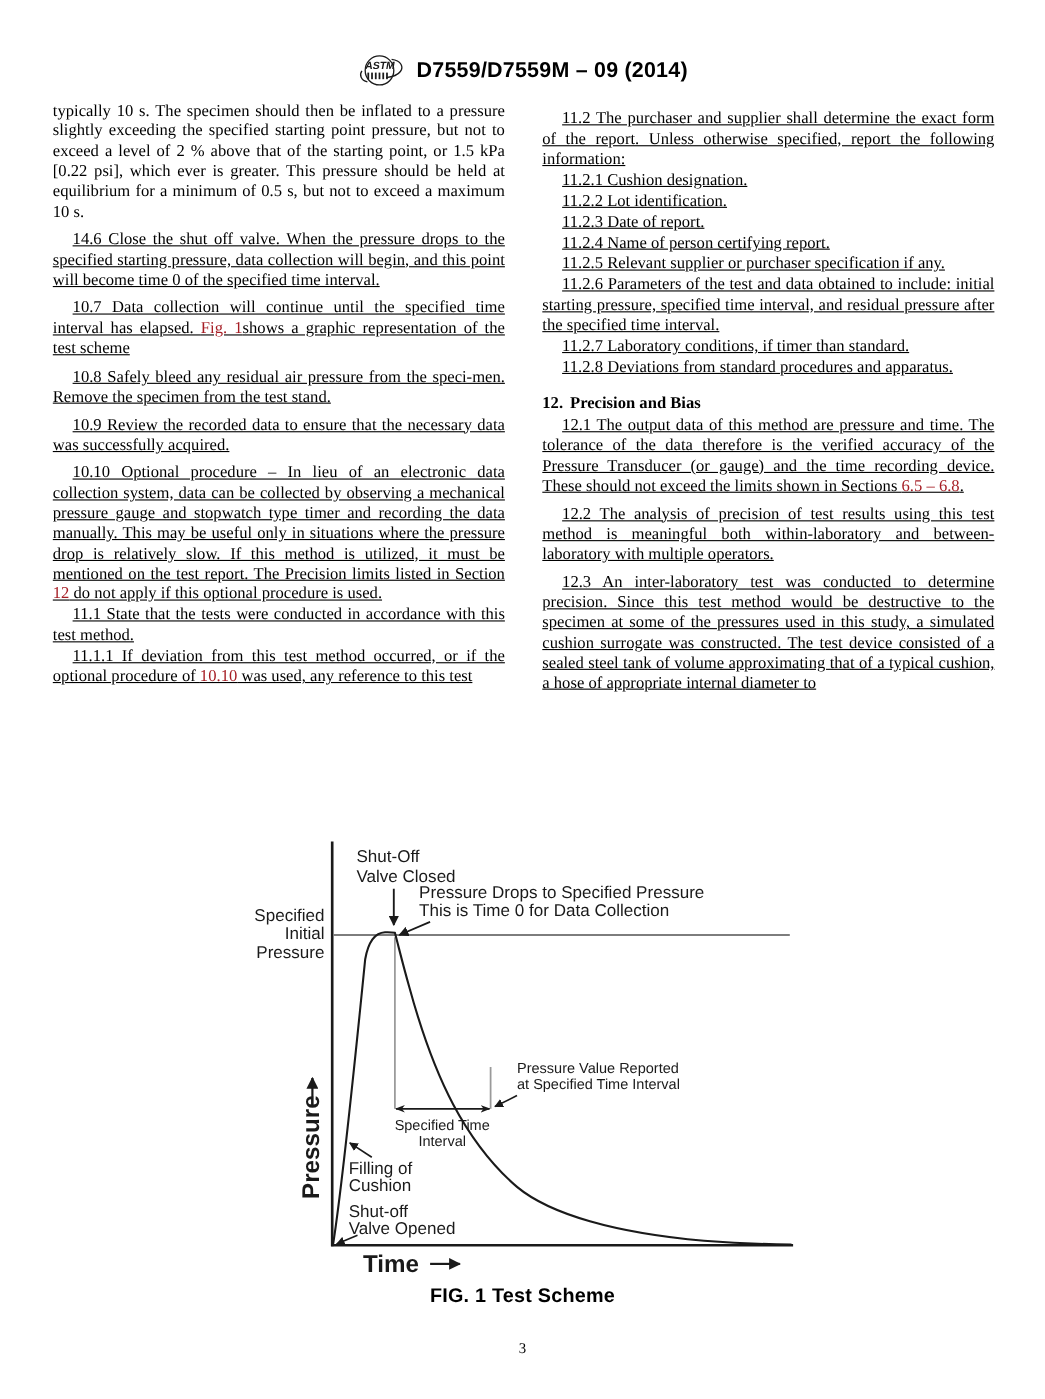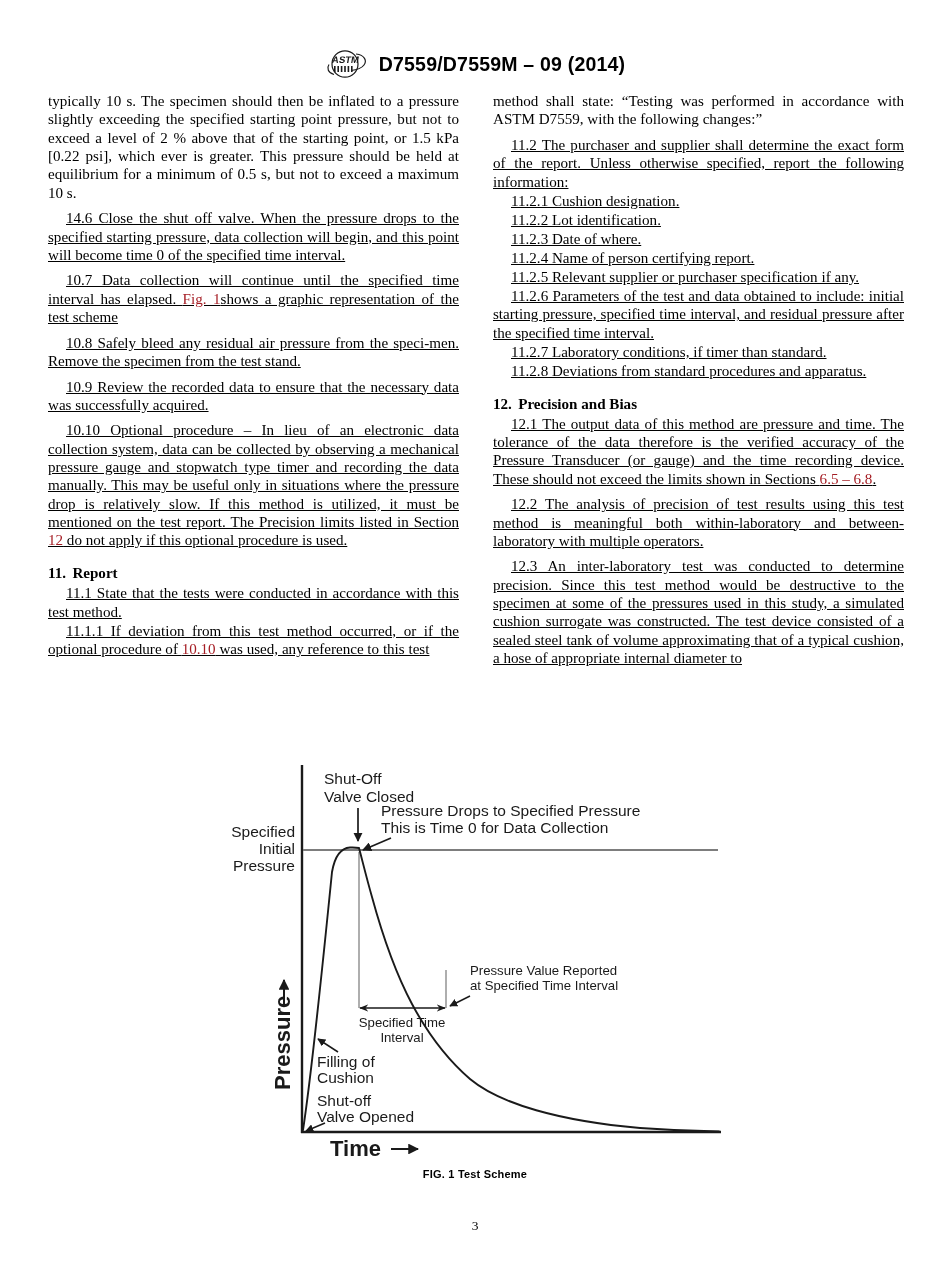--- a/index.html
+++ b/index.html
@@ -96,21 +96,21 @@
   }
   #figure-svg-wrap {
     width: 950px;
     height: 420px;
     text-align: center;
   }
   #figure-caption {
     margin-top: 6px;
     text-align: center;
     font-family: "Liberation Sans", "DejaVu Sans", sans-serif;
-    font-size: 11px;
+    font-size: 18px;
     font-weight: bold;
     letter-spacing: 0.2px;
   }
 
   
   #page-footer {
     position: absolute;
     top: 1218px;
     left: 0;
     width: 950px;
@@ -157,37 +157,35 @@
     <p class="para indent spaced">14.6  Close the shut off valve. When the pressure drops to the specified starting pressure, data collection will begin, and this point will become time 0 of the specified time interval.</p>
 
     <p class="para indent spaced"><span>10.7  Data collection will continue until the specified time interval has elapsed. </span><a class="xref" href="#figure-block" style="text-decoration:none;">Fig. 1</a><span>shows a graphic representation of the test scheme</span></p>
 
     <p class="para indent spaced">10.8  Safely bleed any residual air pressure from the speci-men. Remove the specimen from the test stand.</p>
 
     <p class="para indent spaced">10.9  Review the recorded data to ensure that the necessary data was successfully acquired.</p>
 
     <p class="para indent spaced"><span>10.10   Optional procedure – In lieu of an electronic data collection system, data can be collected by observing a mechanical pressure gauge and stopwatch type timer and recording the data manually. This may be useful only in situations where the pressure drop is relatively slow. If this method is utilized, it must be mentioned on the test report. The Precision limits listed in Section </span><a class="xref" href="#section-12" style="text-decoration:none;">12</a><span> do not apply if this optional procedure is used.</span></p>
 
-    <h3 class="section-head"><span class="num">11.</span><span>Report</span></h3>
 
     <p class="para indent">11.1  State that the tests were conducted in accordance with this test method.</p>
 
     <p class="para indent"><span>11.1.1  If deviation from this test method occurred, or if the optional procedure of </span><a class="xref" href="#paragraph-10-10" style="text-decoration:none;">10.10</a><span> was used, any reference to this test</span></p>
 
   </div>
 
   <div class="column">
 
-    <p class="para tight">method shall state: “Testing was performed in accordance with ASTM D7559, with the following changes:”</p>
 
     <p class="para indent spaced">11.2  The purchaser and supplier shall determine the exact form of the report. Unless otherwise specified, report the following information:</p>
 
     <p class="para indent">11.2.1  Cushion designation.</p>
     <p class="para indent">11.2.2   Lot identification.</p>
-    <p class="para indent">11.2.3  Date of where.</p>
+    <p class="para indent">11.2.3  Date of report.</p>
     <p class="para indent">11.2.4  Name of person certifying report.</p>
     <p class="para indent">11.2.5  Relevant supplier or purchaser specification if any.</p>
     <p class="para indent">11.2.6  Parameters of the test and data obtained to include: initial starting pressure, specified time interval, and residual pressure after the specified time interval.</p>
     <p class="para indent">11.2.7  Laboratory conditions, if timer than standard.</p>
     <p class="para indent">11.2.8  Deviations from standard procedures and apparatus.</p>
 
     <h3 class="section-head" id="section-12"><span class="num">12.</span><span>Precision and Bias</span></h3>
 
     <p class="para indent"><span>12.1  The output data of this method are pressure and time. The tolerance of the data therefore is the verified accuracy of the Pressure Transducer (or gauge) and the time recording device. These should not exceed the limits shown in Sections </span><a class="xref nobreak" href="#section-12" style="text-decoration:none;">6.5 – 6.8</a><span>.</span></p>
 

